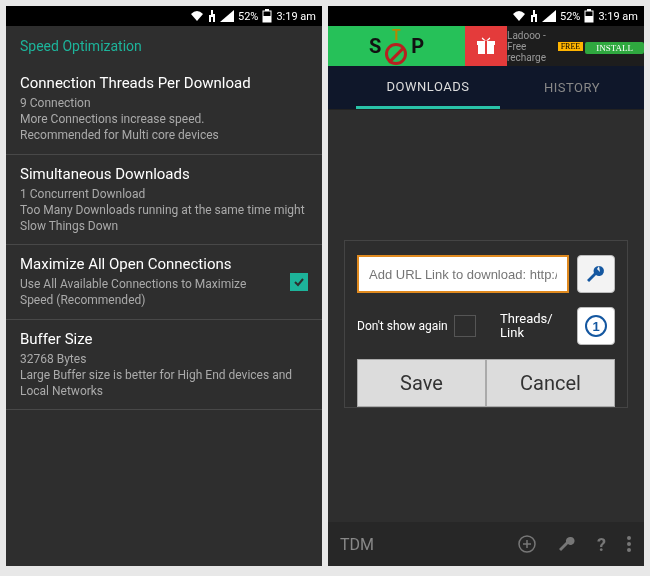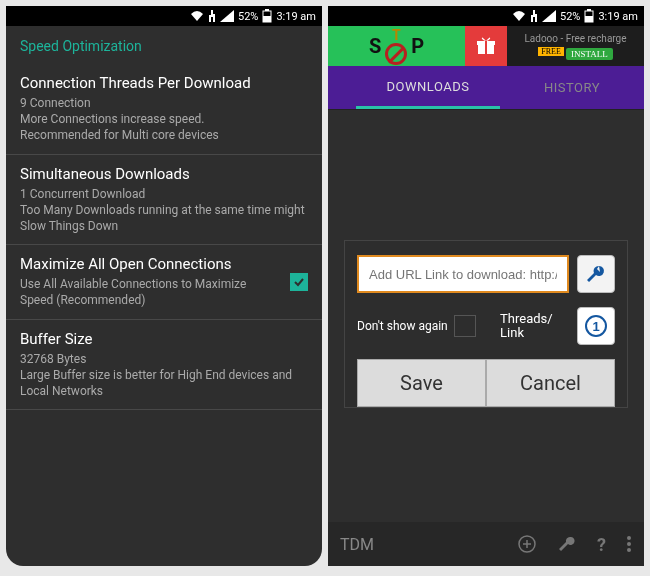--- a/index.html
+++ b/index.html
@@ -14,21 +14,20 @@
     overflow: hidden;
   }
   .phone {
     width: 318px;
     height: 560px;
     background: #2e2e2e;
     color: #ddd;
     display: flex;
     flex-direction: column;
     position: relative;
-    border-radius: 17px;
   }
 
   
   .statusbar {
     height: 20px;
     background: #000;
     display: flex;
     align-items: center;
     justify-content: flex-end;
     padding: 0 6px;
@@ -85,33 +84,33 @@
     width: 22px; height: 22px; border: 3px solid #b82020; border-radius: 50%; position: relative;
   }
   .adbar .ad-prohibit::after {
     content: ""; position: absolute; left: -2px; right: -2px; top: 50%; height: 3px; background: #b82020; transform: rotate(-45deg);
   }
   .adbar .ad-gift {
     width: 42px; background: #e43b3b; display: flex; align-items: center; justify-content: center;
   }
   .adbar .ad-right {
     flex: 1;
-    display: flex; flex-direction: column; align-items: center; justify-content: center;
+    display: flex; align-items: center; justify-content: center;
     font-size: 10px; color: #999;
   }
   .adbar .install-btn {
-    background: #2fa83f; color: #fff; font-size: 9px; padding: 1px 5px; margin-top: 4px; border-radius: 2px;
+    background: #2fa83f; color: #fff; font-size: 9px; padding: 1px 11px; margin-top: 4px; border-radius: 2px;
   }
   .adbar .free-chip { display:flex; align-items:center; gap:2px;font-family:Liberation Serif, serif;}
   .adbar .free-chip .free { background:#ffb400; color:#000; font-size:8px; padding:0 3px;}
 
   .tabs {
     display: flex;
     height: 44px;
-    background: #4c1d95;
+    background: #0f172a;
     border-bottom: 1px solid #222;
     padding-left: 28px;
   }
   .tab {
     flex: 1;
     display: flex; align-items: center; justify-content: center;
     color: #888; font-size: 13px; letter-spacing: 0.5px;
   }
   .tab.active { color: #ddd; border-bottom: 3px solid #29c3a8; }
 

